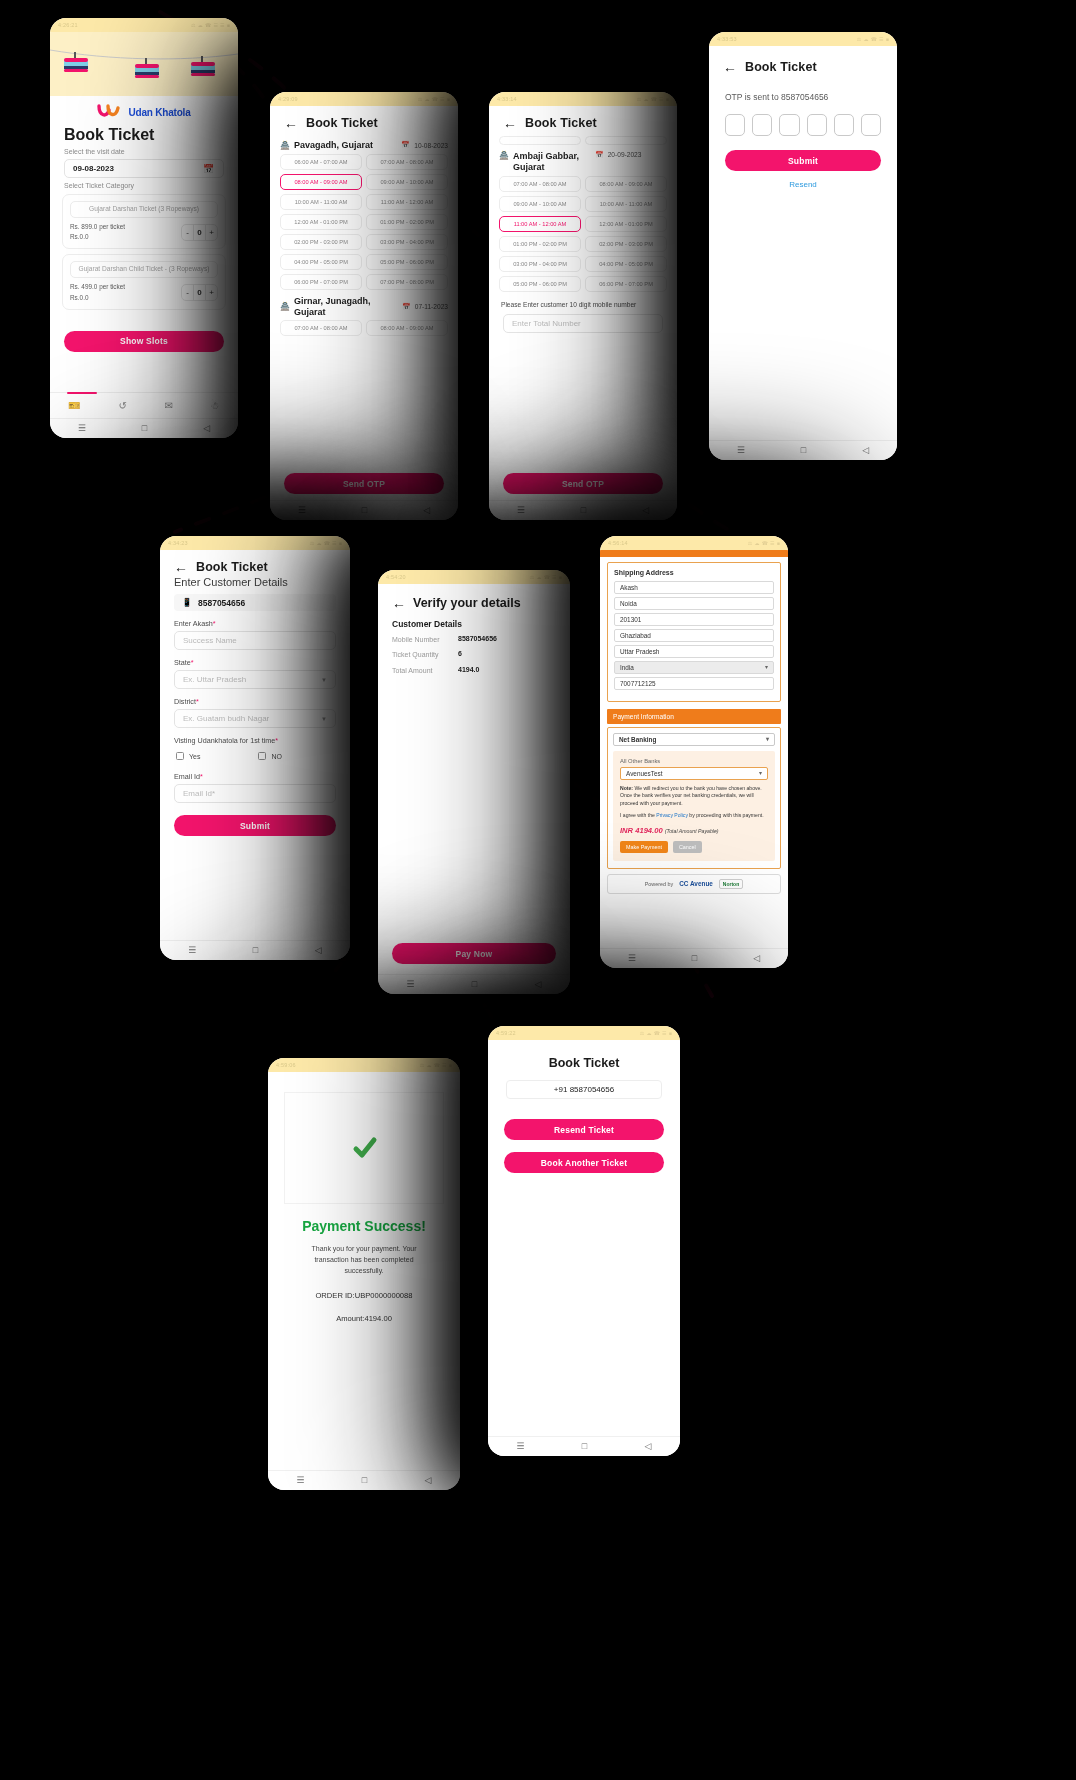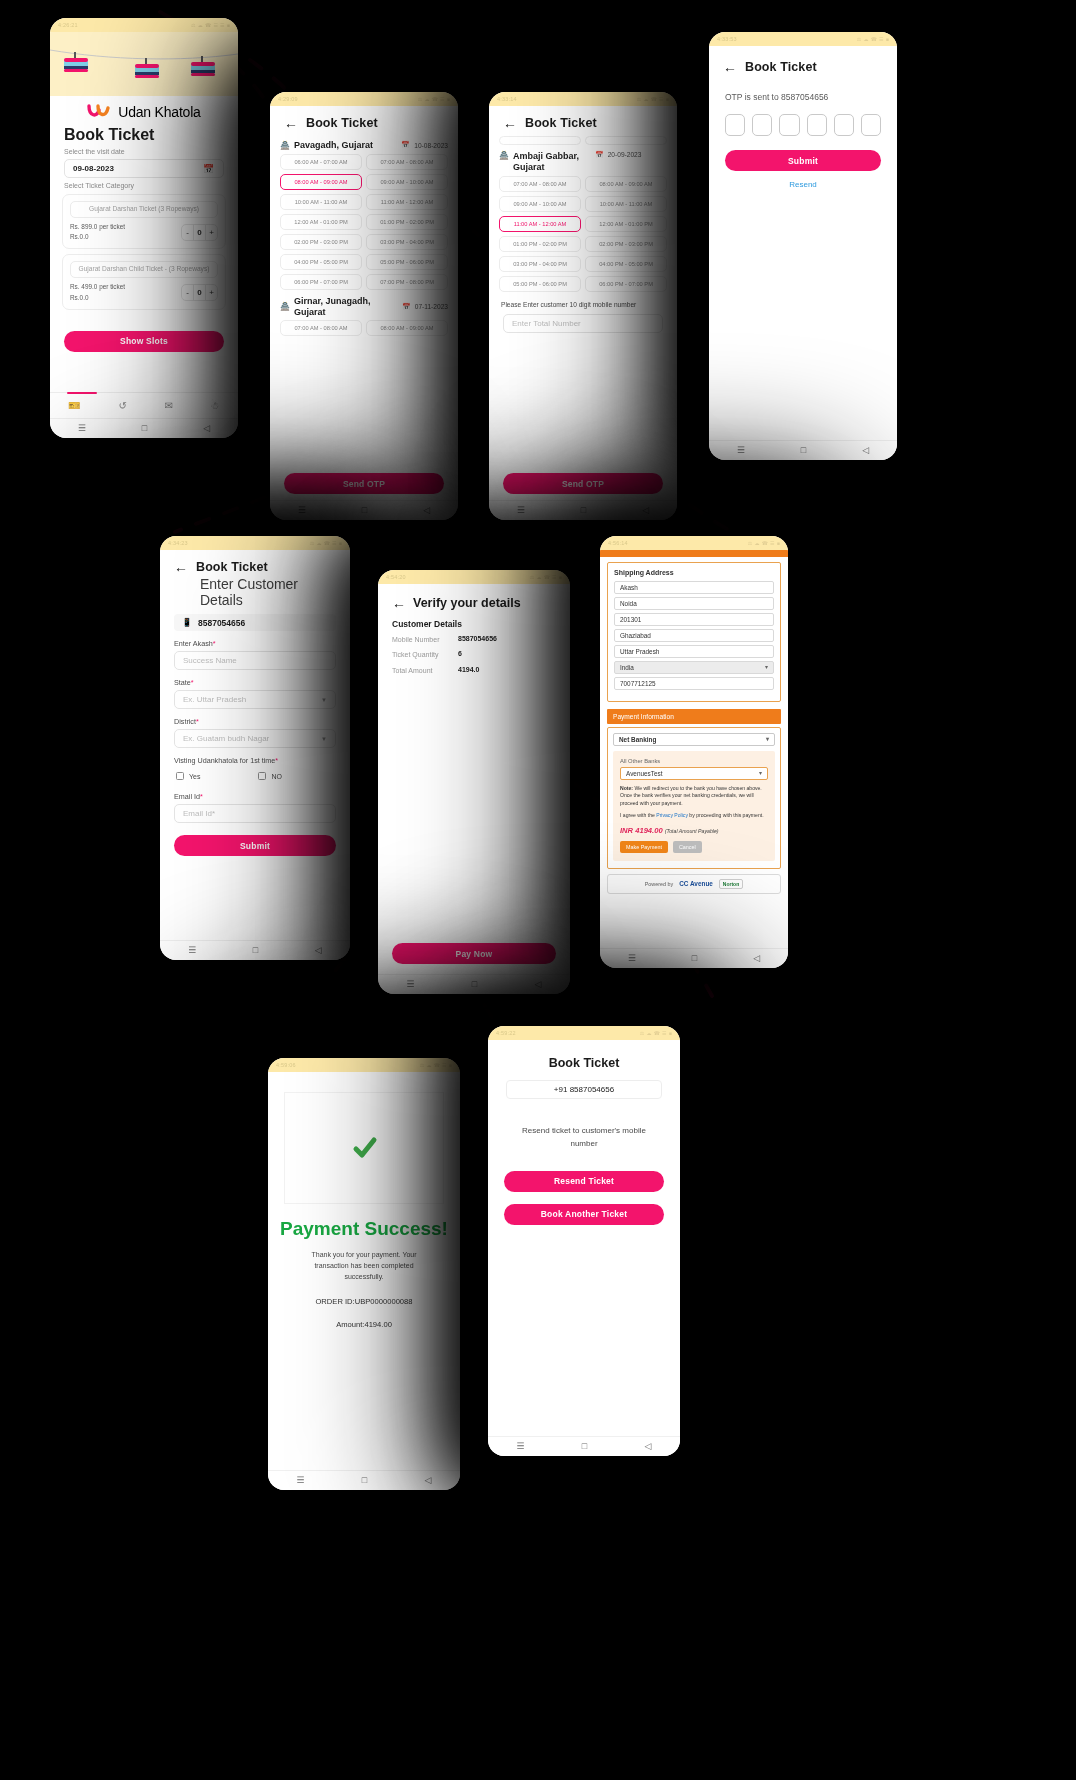--- a/index.html
+++ b/index.html
@@ -147,21 +147,21 @@
   .cc-btn.gray { background: #bdbdbd; }
   .cc-foot {
     margin: 5px 7px 0; border: 1px solid #dcdcdc; border-radius: 3px; padding: 4px 6px;
     display: flex; align-items: center; justify-content: center; gap: 6px; font-size: 5.4px; color: #666;
   }
   .cc-foot .cca { color: #1a4f9c; font-weight: 700; font-size: 6.4px; }
   .cc-foot .nor { background: #fff; border: 1px solid #cfcfcf; border-radius: 2px; padding: 1px 3px; color: #1b7a34; font-size: 5px; font-weight: 700; }
 
   
   .succ-img { margin: 20px 16px 0; height: 112px; background: #fff; border: 1px solid #f2f2f2; display: flex; align-items: center; justify-content: center; }
-  .succ-title { text-align: center; color: #18a742; font-size: 19px; font-weight: 700; padding-top: 14px; }
+  .succ-title { text-align: center; color: #18a742; font-size: 14px; font-weight: 700; padding-top: 14px; }
   .succ-p { text-align: center; color: #4a4a4a; font-size: 7px; line-height: 1.6; padding: 9px 28px 0; }
   .succ-line { text-align: center; color: #333; font-size: 7.6px; padding-top: 14px; }
 
   
   .cf-title { text-align: center; font-size: 12.5px; font-weight: 700; color: #1b1b1b; padding-top: 16px; }
   .cf-msg { text-align: center; font-size: 8px; color: #4a4a4a; line-height: 1.65; padding: 26px 22px 0; }
   .cf-num {
     margin: 10px 18px 0; border: 1px solid #ededed; border-radius: 4px; height: 19px;
     display: flex; align-items: center; justify-content: center; font-size: 8px; color: #1b1b1b;
   }
@@ -228,21 +228,21 @@
             <rect x="141" y="38" width="24" height="3" fill="#2a3b6b"></rect>
             <rect x="141" y="41" width="24" height="3" rx="1.5" fill="#f3146c"></rect>
           </g>
         </svg>
       </div>
       <div style="display:flex;align-items:center;justify-content:center;gap:5px;padding:8px 0 2px;">
         <svg width="26" height="16" viewBox="0 0 26 16">
           <path d="M2 2 C 2 12, 10 14, 12 6" stroke="#f3146c" stroke-width="3.4" fill="none" stroke-linecap="round"></path>
           <path d="M11 2 C 11 12, 19 14, 21 4" stroke="#f58220" stroke-width="3.4" fill="none" stroke-linecap="round"></path>
         </svg>
-        <span style="font-size:14px;font-weight:400;color:#000000;letter-spacing:-.2px;">Udan Khatola</span>
+        <span style="font-size:10px;font-weight:700;color:#1d4ed8;letter-spacing:-.2px;">Udan Khatola</span>
       </div>
       <div class="page-title-lg">Book Ticket</div>
       <div class="sublabel">Select the visit date</div>
       <div class="field">
         <span style="font-weight:700;">09-08-2023</span>
         <span style="font-size:9px;color:#666;">📅</span>
       </div>
       <div class="sublabel">Select Ticket Category</div>
 
       <div class="tickcard">
@@ -453,21 +453,21 @@
           <i>☎</i>
           <i>☰</i>
           <i>■</i>
         </span>
     </div>
     <div class="screen">
       <div class="hdr" style="padding-bottom:0;">
         <span class="back">←</span>
         <span class="hdr-title">Book Ticket</span>
       </div>
-      <div class="sublabel" style="font-size:14px;color:#3d3d3d;padding-top:2px;margin-left:26px;">Enter Customer Details</div>
+      <div class="sublabel" style="font-size:11px;color:#3d3d3d;padding-top:2px;">Enter Customer Details</div>
 
       <div class="phone-chip">
         <span style="font-size:8px;">📱</span>
         <span>8587054656</span>
       </div>
 
       <div class="flabel"><span>Enter Akash</span><span class="req">*</span></div>
       <div class="field ph" style="margin-top:3px;">
           <span>Success Name</span>
         </div>
@@ -638,21 +638,20 @@
           <i>⚖</i>
           <i>☁</i>
           <i>☎</i>
           <i>☰</i>
           <i>■</i>
         </span>
     </div>
     <div class="screen">
       <div class="cf-title">Book Ticket</div>
       <div class="cf-num">+91 8587054656</div>
-      <div class="cf-sub">Resend ticket to customer's mobile number</div>
       <div class="btn-primary" style="margin:20px 16px 0;">Resend Ticket</div>
       <div class="btn-primary" style="margin:12px 16px 0;">Book Another Ticket</div>
     </div>
     <div class="navbar">
       <span>☰</span>
       <span>□</span>
       <span>◁</span>
     </div>
   </div>
 

